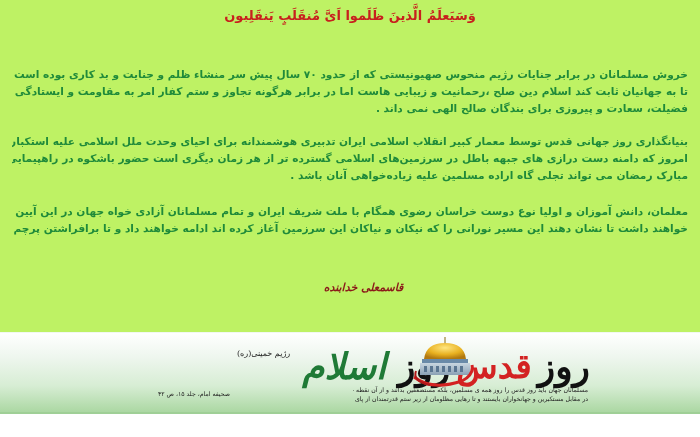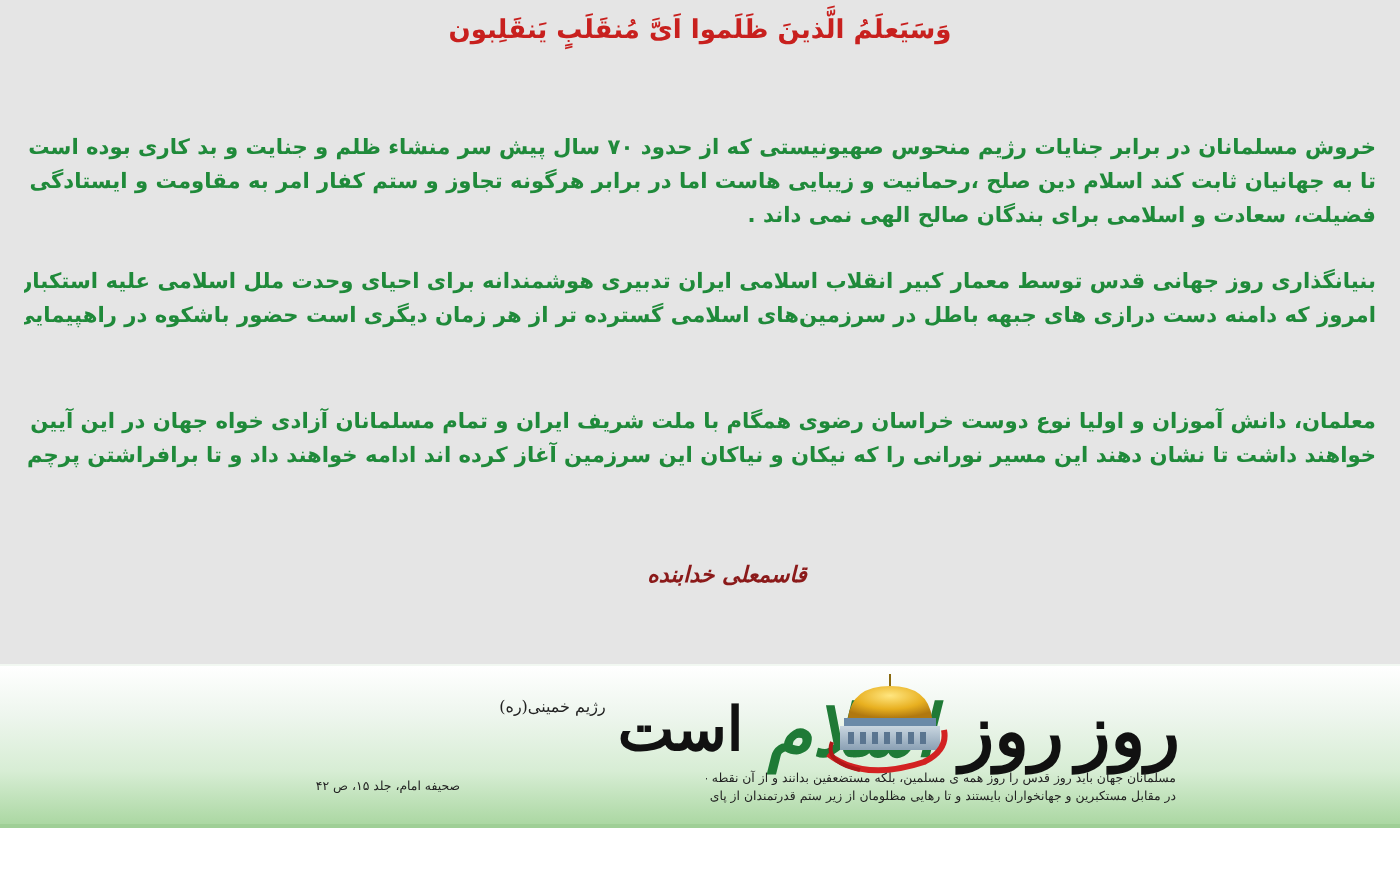--- a/index.html
+++ b/index.html
@@ -1,18 +1,18 @@
 <!DOCTYPE html>
 <html><head>
   <meta charset="utf-8">
   <style>
     * { margin: 0; padding: 0; box-sizing: border-box; }
     html, body { width: 700px; height: 437px; background: #ffffff; overflow: hidden; }
     body { font-family: "DejaVu Sans", sans-serif; position: relative; }
-    .page { position: absolute; left: 0; top: 0; width: 700px; height: 386px; background: #e5e5e5; }
+    .page { position: absolute; left: 0; top: 0; width: 700px; height: 386px; background: #bef264; }
 
     .verse {
       position: absolute; top: 8px; left: 0; width: 700px;
       text-align: center; direction: rtl;
       color: #c8201e; font-size: 13px; font-weight: bold;
       font-family: "DejaVu Sans", sans-serif;
     }
 
     .body-text {
       position: absolute; left: 12px; width: 676px;
@@ -77,43 +77,44 @@
 </head>
 <body>
 
 <div class="page">
 
   <div class="verse">وَسَیَعلَمُ الَّذینَ ظَلَموا اَیَّ مُنقَلَبٍ یَنقَلِبون</div>
 
   <div class="body-text p1">
     <span class="line">خروش مسلمانان در برابر جنایات رژیم منحوس صهیونیستی که از حدود ۷۰ سال پیش سر منشاء ظلم و جنایت و بد کاری بوده است یک الزام انکارناپذیر است</span>
     <span class="line">تا به جهانیان ثابت کند اسلام دین صلح ،رحمانیت و زیبایی هاست اما در برابر هرگونه تجاوز و ستم کفار امر به مقاومت و ایستادگی می کند و نتیجه آن را جز</span>
-    <span class="line last">فضیلت، سعادت و اسلامی برای بندگان صالح الهی نمی داند .</span>
+    <span class="line last">فضیلت، سعادت و پیروزی برای بندگان صالح الهی نمی داند .</span>
   </div>
 
   <div class="body-text p2">
     <span class="line">بنیانگذاری روز جهانی قدس توسط معمار کبیر انقلاب اسلامی ایران تدبیری هوشمندانه برای احیای وحدت ملل اسلامی علیه استکبار و عمال آن بوده است و</span>
     <span class="line">امروز که دامنه دست درازی های جبهه باطل در سرزمین‌های اسلامی گسترده تر از هر زمان دیگری است حضور باشکوه در راهپیمایی عظیم آخرین جمعه ماه</span>
+    <span class="line last">مبارک رمضان می تواند تجلی گاه اراده مسلمین علیه زیاده‌خواهی آنان باشد .</span>
   </div>
 
   <div class="body-text p3">
     <span class="line">معلمان، دانش آموزان و اولیا نوع دوست خراسان رضوی همگام با ملت شریف ایران و تمام مسلمانان آزادی خواه جهان در این آیین مهم و راهبردی شرکت</span>
     <span class="line">خواهند داشت تا نشان دهند این مسیر نورانی را که نیکان و نیاکان این سرزمین آغاز کرده اند ادامه خواهند داد و تا برافراشتن پرچم مقدس اسلام بر بلندای مسجد</span>
   </div>
 
   <div class="signature">
     <span class="name">قاسمعلی خدابنده</span>
   </div>
 
   <div class="banner">
     <div class="title-row">
       <span class="t-word t-rooz1">روز</span>
+      <span class="t-word t-quds">قدس</span>
       <span class="t-word t-rooz2">روز</span>
       <span class="t-word t-islam">اسلام</span>
-      <span class="t-word t-ast">است</span>
       <span class="t-imam">رژیم خمینی(ره)</span>
     </div>
 
     <svg class="dome" viewBox="0 0 66 56">
       <defs>
         <radialGradient id="gold" cx="50%" cy="30%" r="70%">
           <stop offset="0%" stop-color="#ffe680"></stop>
           <stop offset="60%" stop-color="#e8b020"></stop>
           <stop offset="100%" stop-color="#b07810"></stop>
         </radialGradient>

